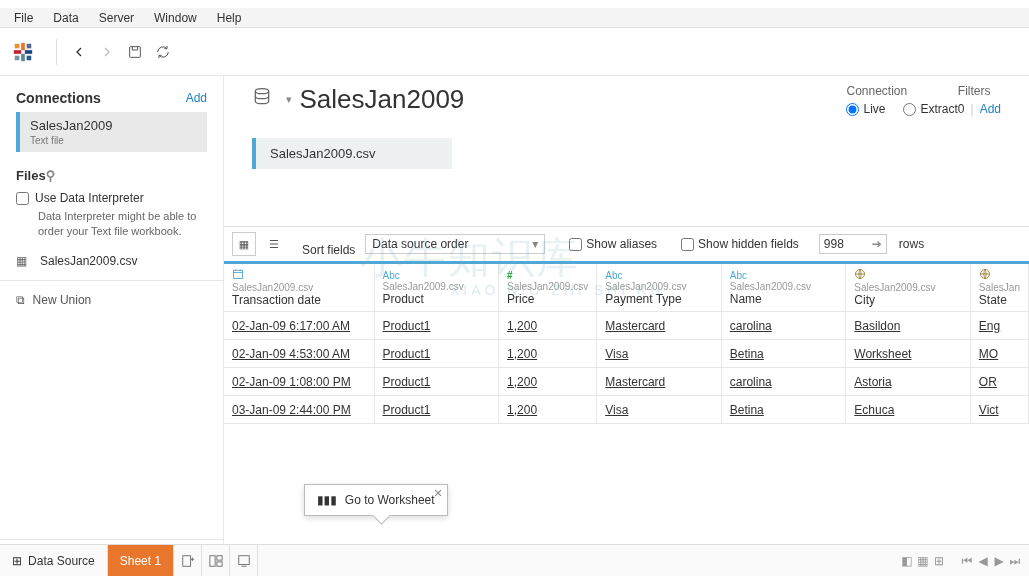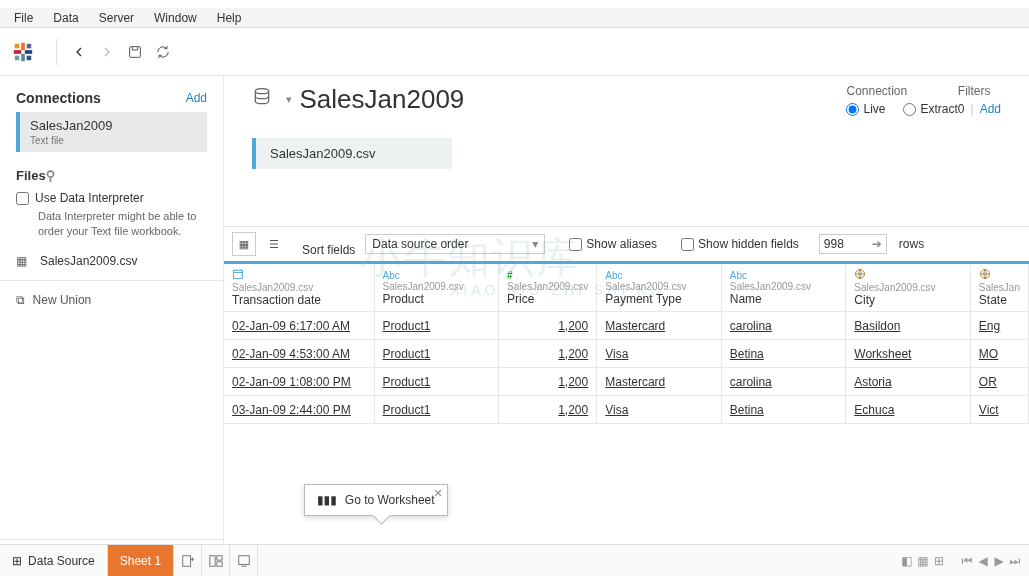--- a/index.html
+++ b/index.html
@@ -47,21 +47,21 @@
 .num-in { border:1px solid #ccc; width:68px; padding:2px 4px; font-size:12px; margin-left:14px; display:flex; justify-content:space-between; align-items:center;}
 .rows-lab { font-size:12px; margin-left:6px;}
 .grid { border-top:3px solid #4fa8d8; overflow:hidden; position:relative;}
 table { border-collapse:collapse; width:100%; font-size:12px;}
 th, td { border-bottom:1px solid #e8e8e8; border-right:1px solid #e8e8e8; padding:4px 8px; text-align:left; white-space:nowrap;}
 th { background:#fff; font-weight:400;}
 .typelab { font-size:10px; color:#999; display:block;}
 .srcname { font-size:10px; color:#999; display:block;}
 .colname { font-weight:400; font-size:12px; color:#333;}
 td { height:28px;text-decoration:underline;}
-td.num { text-align:right;}
+td.num { }
 .tooltip { position:absolute; left:80px; bottom:36px; background:#fff; border:1px solid #bbb; box-shadow:0 2px 6px rgba(0,0,0,0.15); padding:8px 12px; font-size:12px; display:flex; align-items:center; gap:8px;}
 .tooltip .x { position:absolute; top:2px; right:4px; font-size:11px; color:#888;}
 .tooltip::after { content:""; position:absolute; bottom:-7px; left:70px; width:12px; height:12px; background:#fff; border-right:1px solid #bbb; border-bottom:1px solid #bbb; transform:rotate(45deg);}
 .bottom-bar { position:absolute; bottom:0; left:0; right:0; height:32px; border-top:1px solid #ddd; background:#fafafa; display:flex; align-items:center;}
 .bb-item { padding:0 12px; height:32px; display:flex; align-items:center; font-size:12px; border-right:1px solid #e0e0e0; gap:6px;}
 .bb-item.active { background:#e8762c; color:#fff;}
 .bb-sm { width:28px; justify-content:center; padding:0;}
 .bb-right { margin-left:auto; display:flex; align-items:center; gap:4px; padding-right:8px;}
 .bb-right .sq { width:12px; height:12px; display:flex; align-items:center; justify-content:center; color:#999;}
 .watermark { position:absolute; left:360px; top:230px; font-size:42px; color:rgba(120,170,190,0.18); font-weight:400; pointer-events:none; letter-spacing:2px;}

